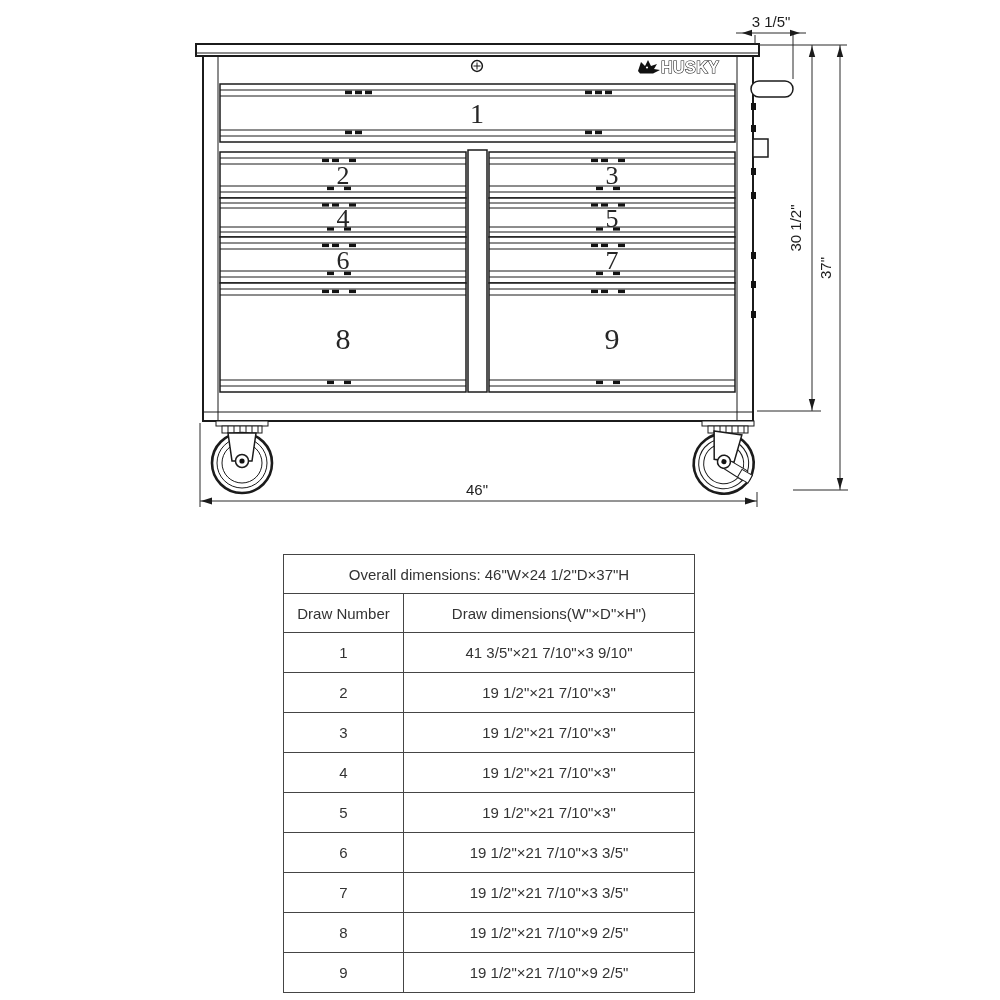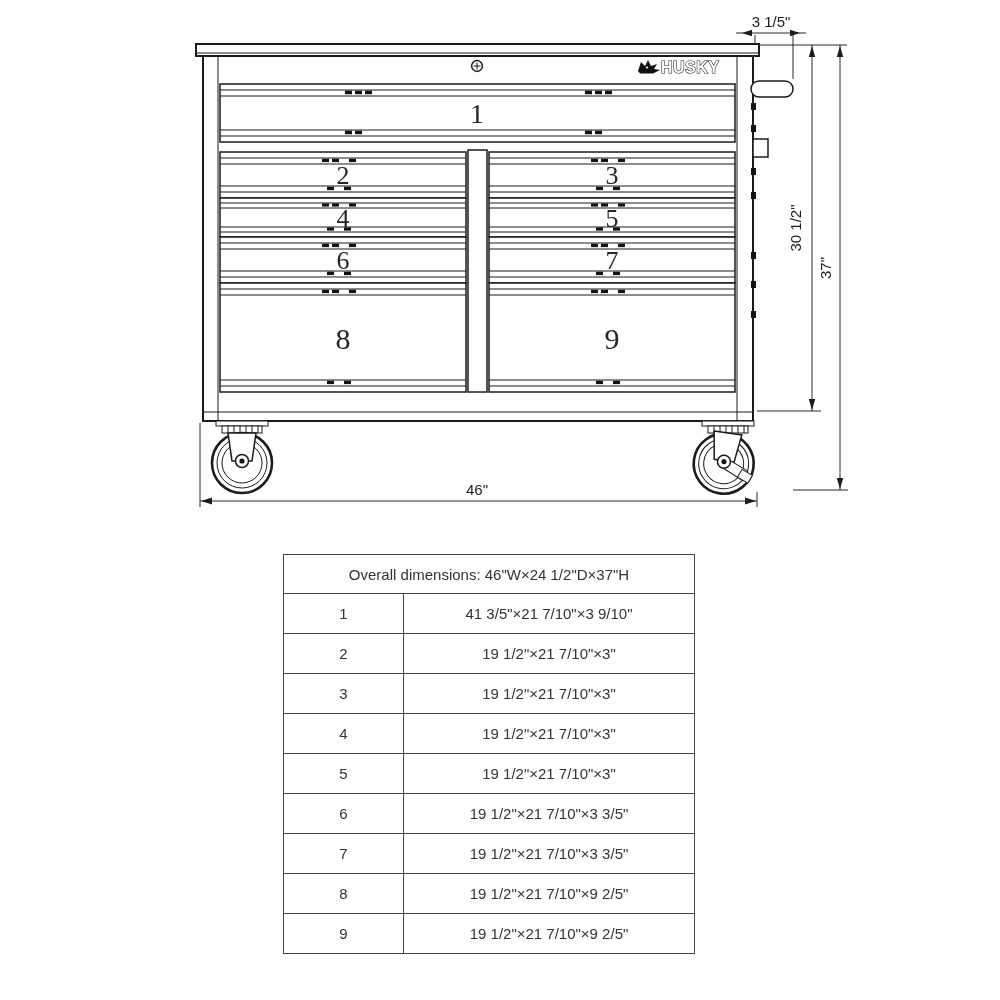--- a/index.html
+++ b/index.html
@@ -276,20 +276,24 @@
 <table class="dims">
   <colgroup>
         <col class="c1">
         <col class="c2">
       </colgroup>
   <tbody>
     <tr>
       <td class="h1" colspan="2">Overall dimensions: 46"W×24 1/2"D×37"H</td>
     </tr>
     <tr>
+      <td class="h2">Draw Number</td>
+      <td class="h2">Draw dimensions(W"×D"×H")</td>
+    </tr>
+    <tr>
       <td class="dr">1</td>
       <td class="dr">41 3/5"×21 7/10"×3 9/10"</td>
     </tr>
     <tr>
       <td class="dr">2</td>
       <td class="dr">19 1/2"×21 7/10"×3"</td>
     </tr>
     <tr>
       <td class="dr">3</td>
       <td class="dr">19 1/2"×21 7/10"×3"</td>

